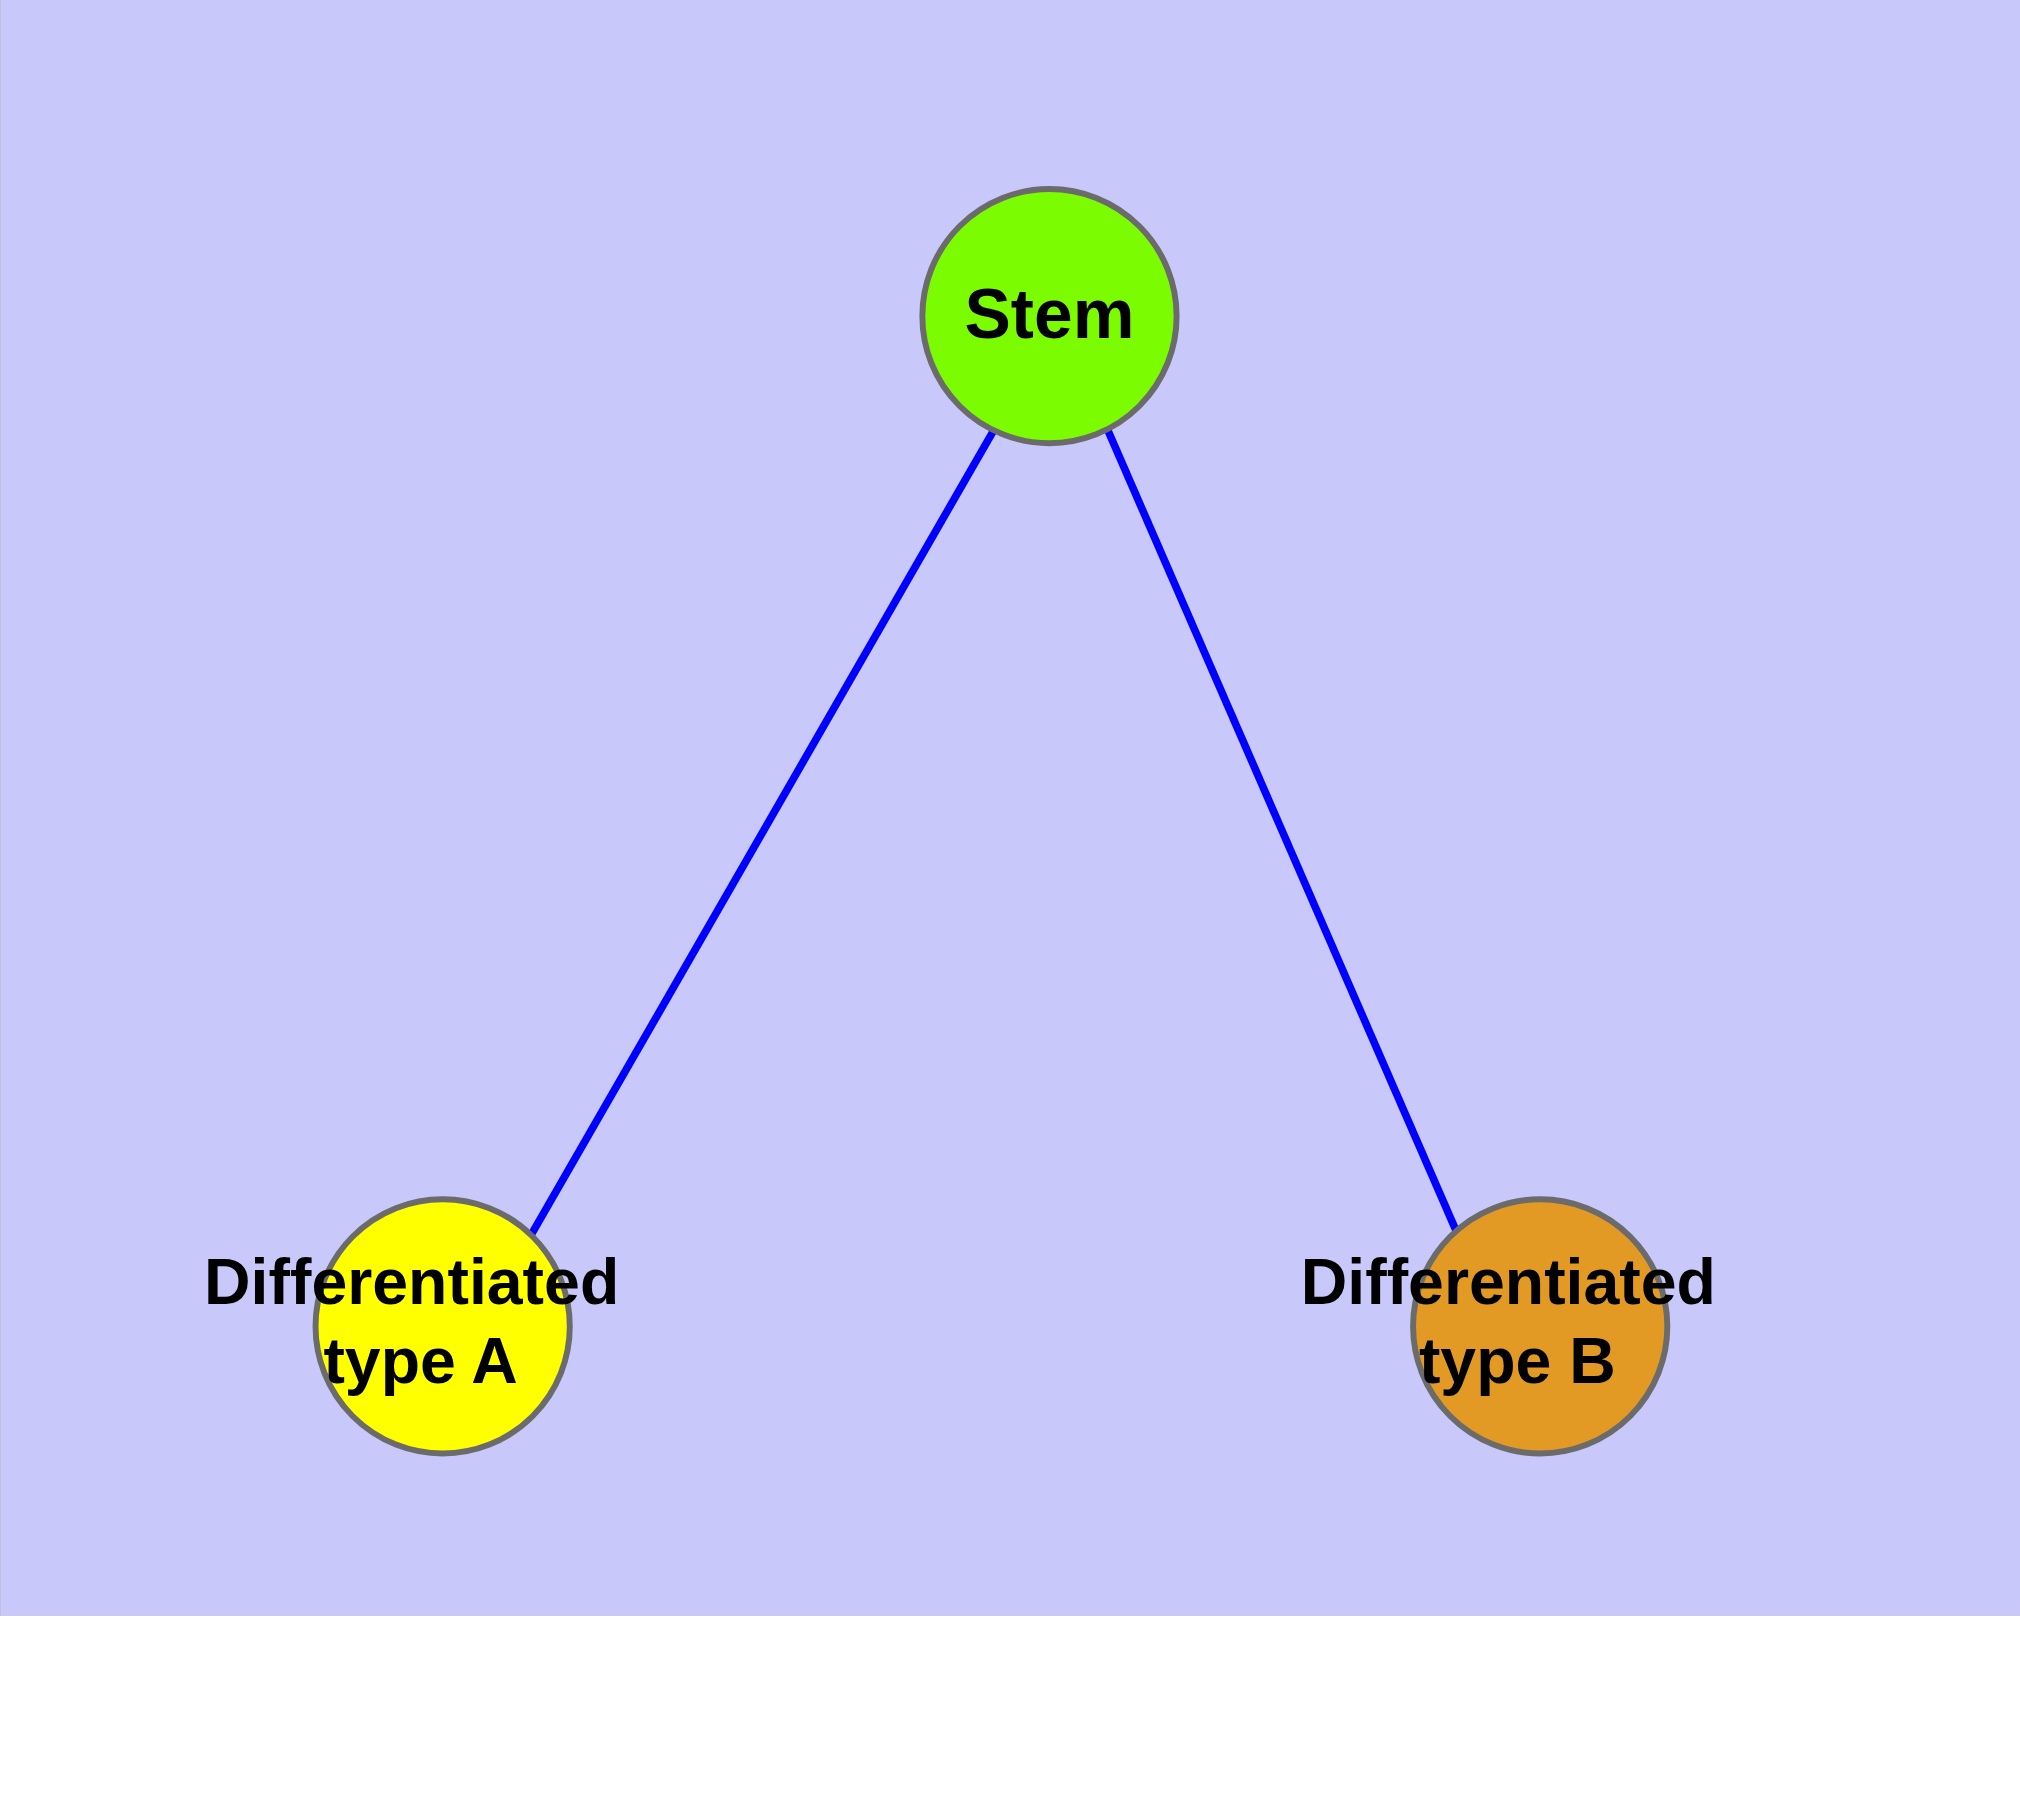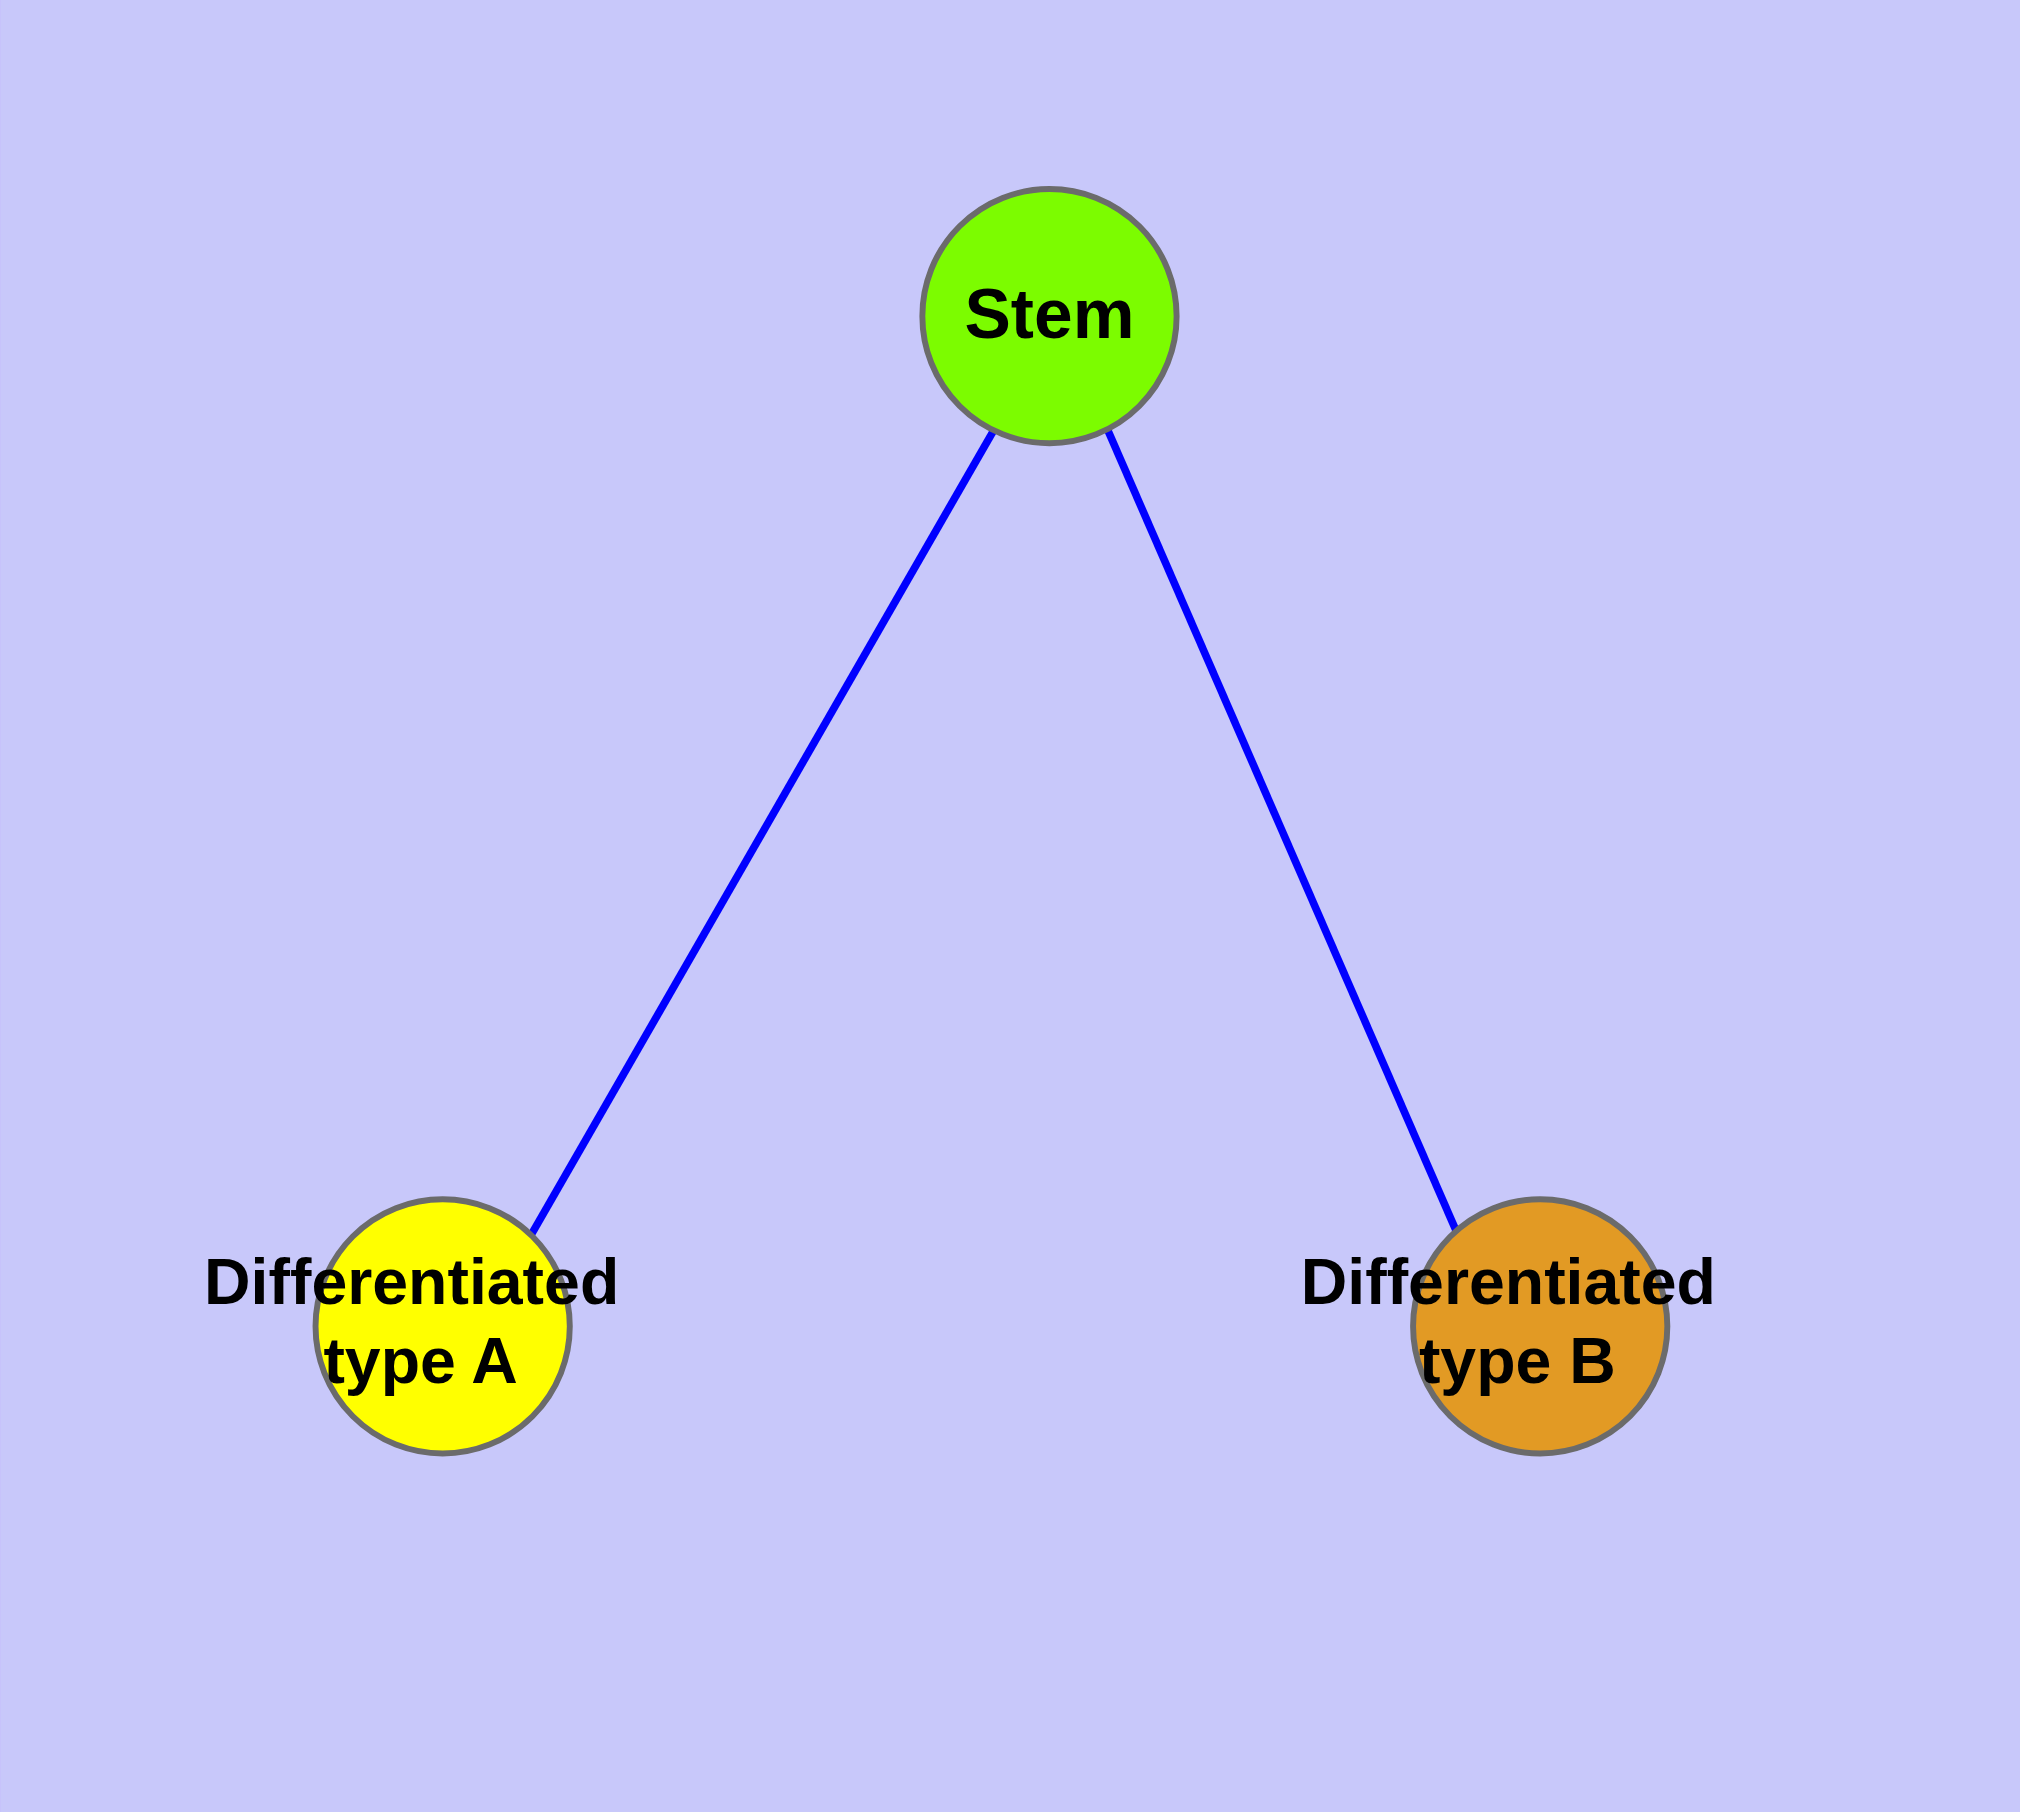--- a/index.html
+++ b/index.html
@@ -32,21 +32,21 @@
   .node-label-stem {
     font-size: 82px;
   }
   .node-label-leaf {
     font-size: 76px;
   }
 </style>
 </head>
 <body>
 
-<div id="canvas" style="width: 2021px; height: 1812px; background: #c4b5fd;">
+<div id="canvas" style="width: 2021px; height: 1616px; background: #a3a3a3;">
   <svg id="graph-svg" viewBox="0 0 2384 2138" xmlns="http://www.w3.org/2000/svg" style="width: 2021px; height: 1812px;">
 
     <rect id="bg-rect" x="0" y="0" width="2384" height="2138" fill="#c8c8fa"></rect>
 
     <g id="edges-group">
       <line id="edge-0" x1="1172" y1="508" x2="623" y2="1463" stroke="#0000ff" stroke-width="9" stroke-linecap="butt"></line>
       <line id="edge-1" x1="1307" y1="508" x2="1722" y2="1462" stroke="#0000ff" stroke-width="9" stroke-linecap="butt"></line>
     </g>
 
     <g id="nodes-group">

